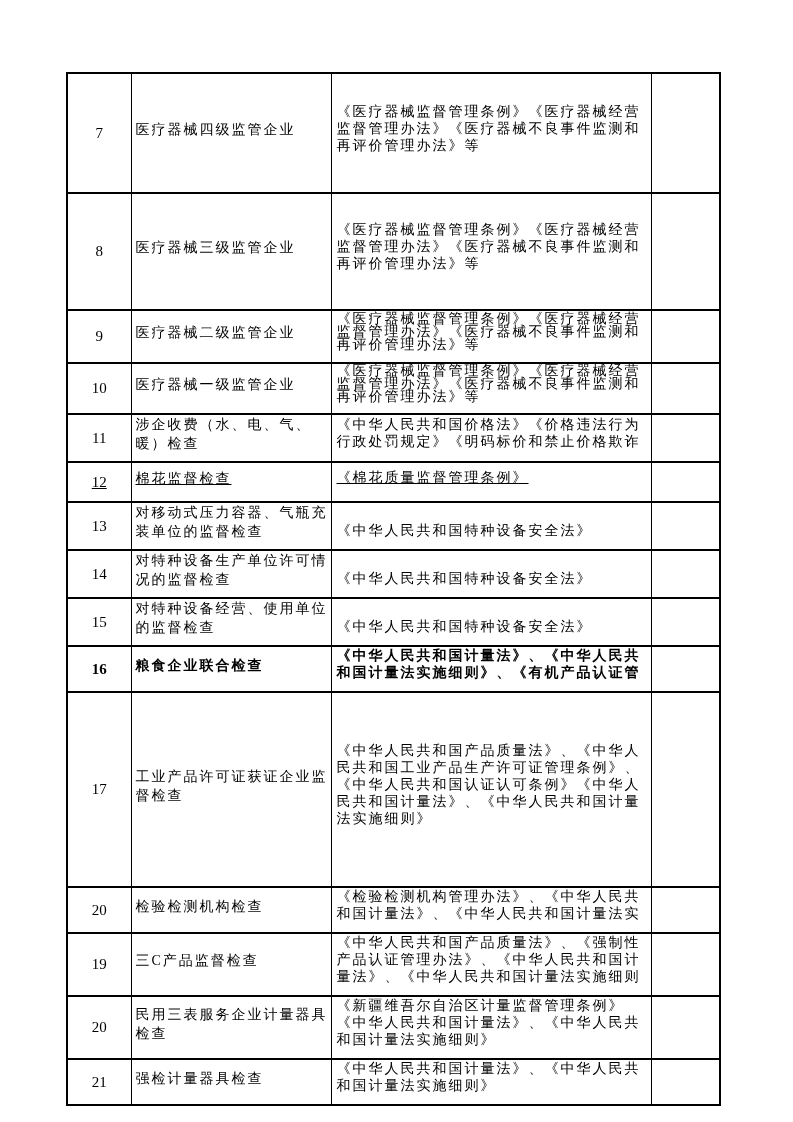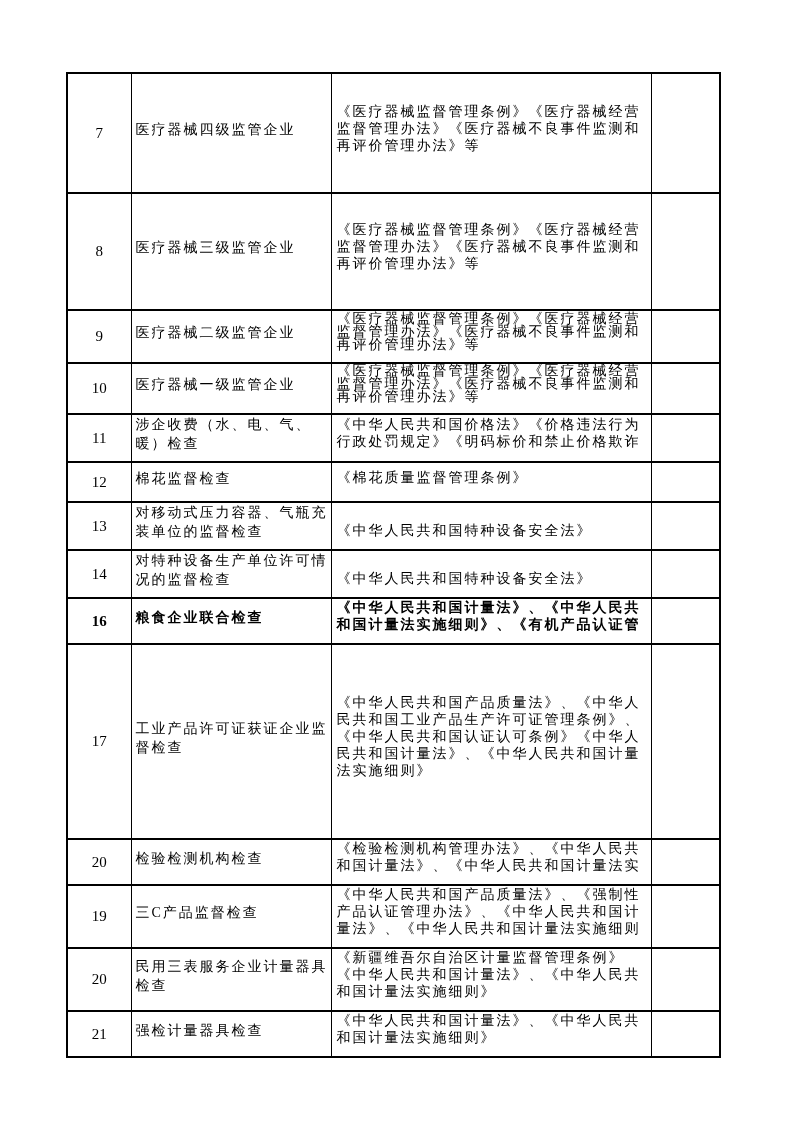--- a/index.html
+++ b/index.html
@@ -87,35 +87,41 @@
           <td class="item">医疗器械一级监管企业</td>
           <td class="legal tight">《医疗器械监督管理条例》《医疗器械经营监督管理办法》《医疗器械不良事件监测和再评价管理办法》等</td>
           <td class="remark"></td>
         </tr>
         <tr style="height: 47px;">
           <td class="num">11</td>
           <td class="item">涉企收费（水、电、气、暖）检查</td>
           <td class="legal">《中华人民共和国价格法》《价格违法行为行政处罚规定》《明码标价和禁止价格欺诈</td>
           <td class="remark"></td>
         </tr>
-        <tr style="height: 40px;">
+        <tr style="height: 40px; text-decoration: underline;">
           <td class="num">12</td>
           <td class="item">棉花监督检查</td>
           <td class="legal">《棉花质量监督管理条例》</td>
           <td class="remark"></td>
         </tr>
         <tr style="height: 38px;">
           <td class="num">13</td>
           <td class="item">对移动式压力容器、气瓶充装单位的监督检查</td>
           <td class="legal vbottom">《中华人民共和国特种设备安全法》</td>
           <td class="remark"></td>
         </tr>
         <tr style="height: 38px; border-radius: 16px;">
           <td class="num">14</td>
           <td class="item">对特种设备生产单位许可情况的监督检查</td>
+          <td class="legal vbottom">《中华人民共和国特种设备安全法》</td>
+          <td class="remark"></td>
+        </tr>
+        <tr style="height: 38px;">
+          <td class="num">15</td>
+          <td class="item">对特种设备经营、使用单位的监督检查</td>
           <td class="legal vbottom">《中华人民共和国特种设备安全法》</td>
           <td class="remark"></td>
         </tr>
         <tr style="height: 36px; font-weight: bold;">
           <td class="num">16</td>
           <td class="item">粮食企业联合检查</td>
           <td class="legal">《中华人民共和国计量法》、《中华人民共和国计量法实施细则》、《有机产品认证管</td>
           <td class="remark"></td>
         </tr>
         <tr style="height: 195px;">

